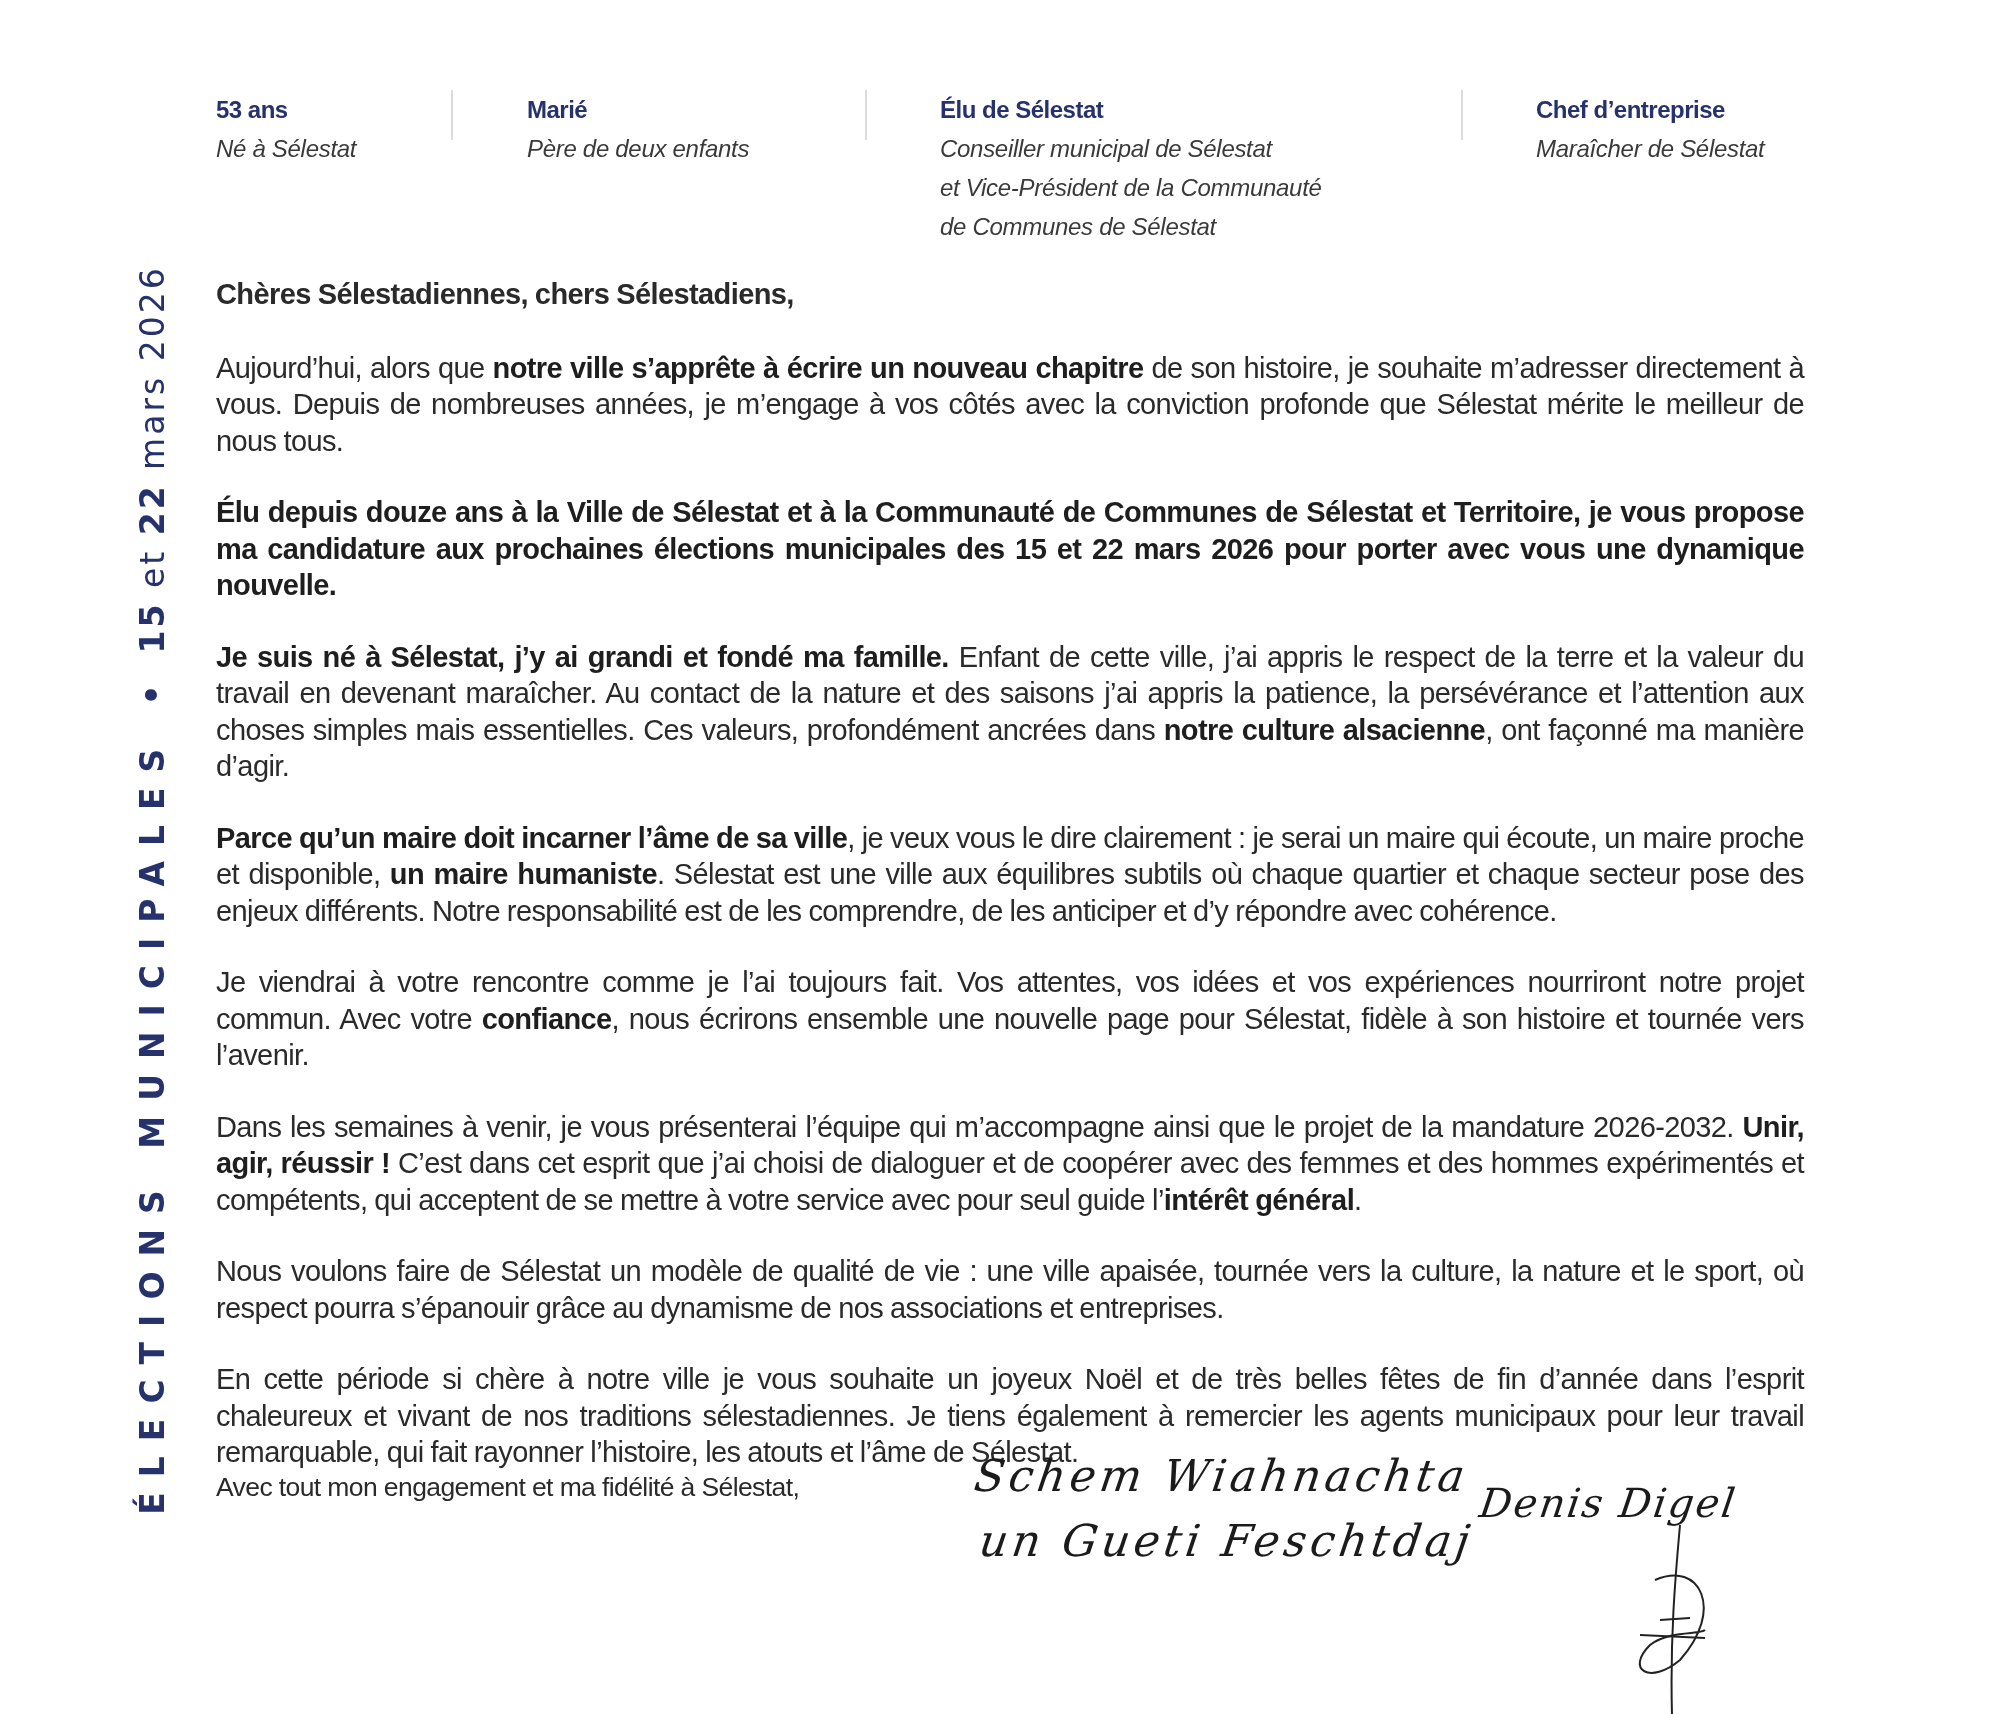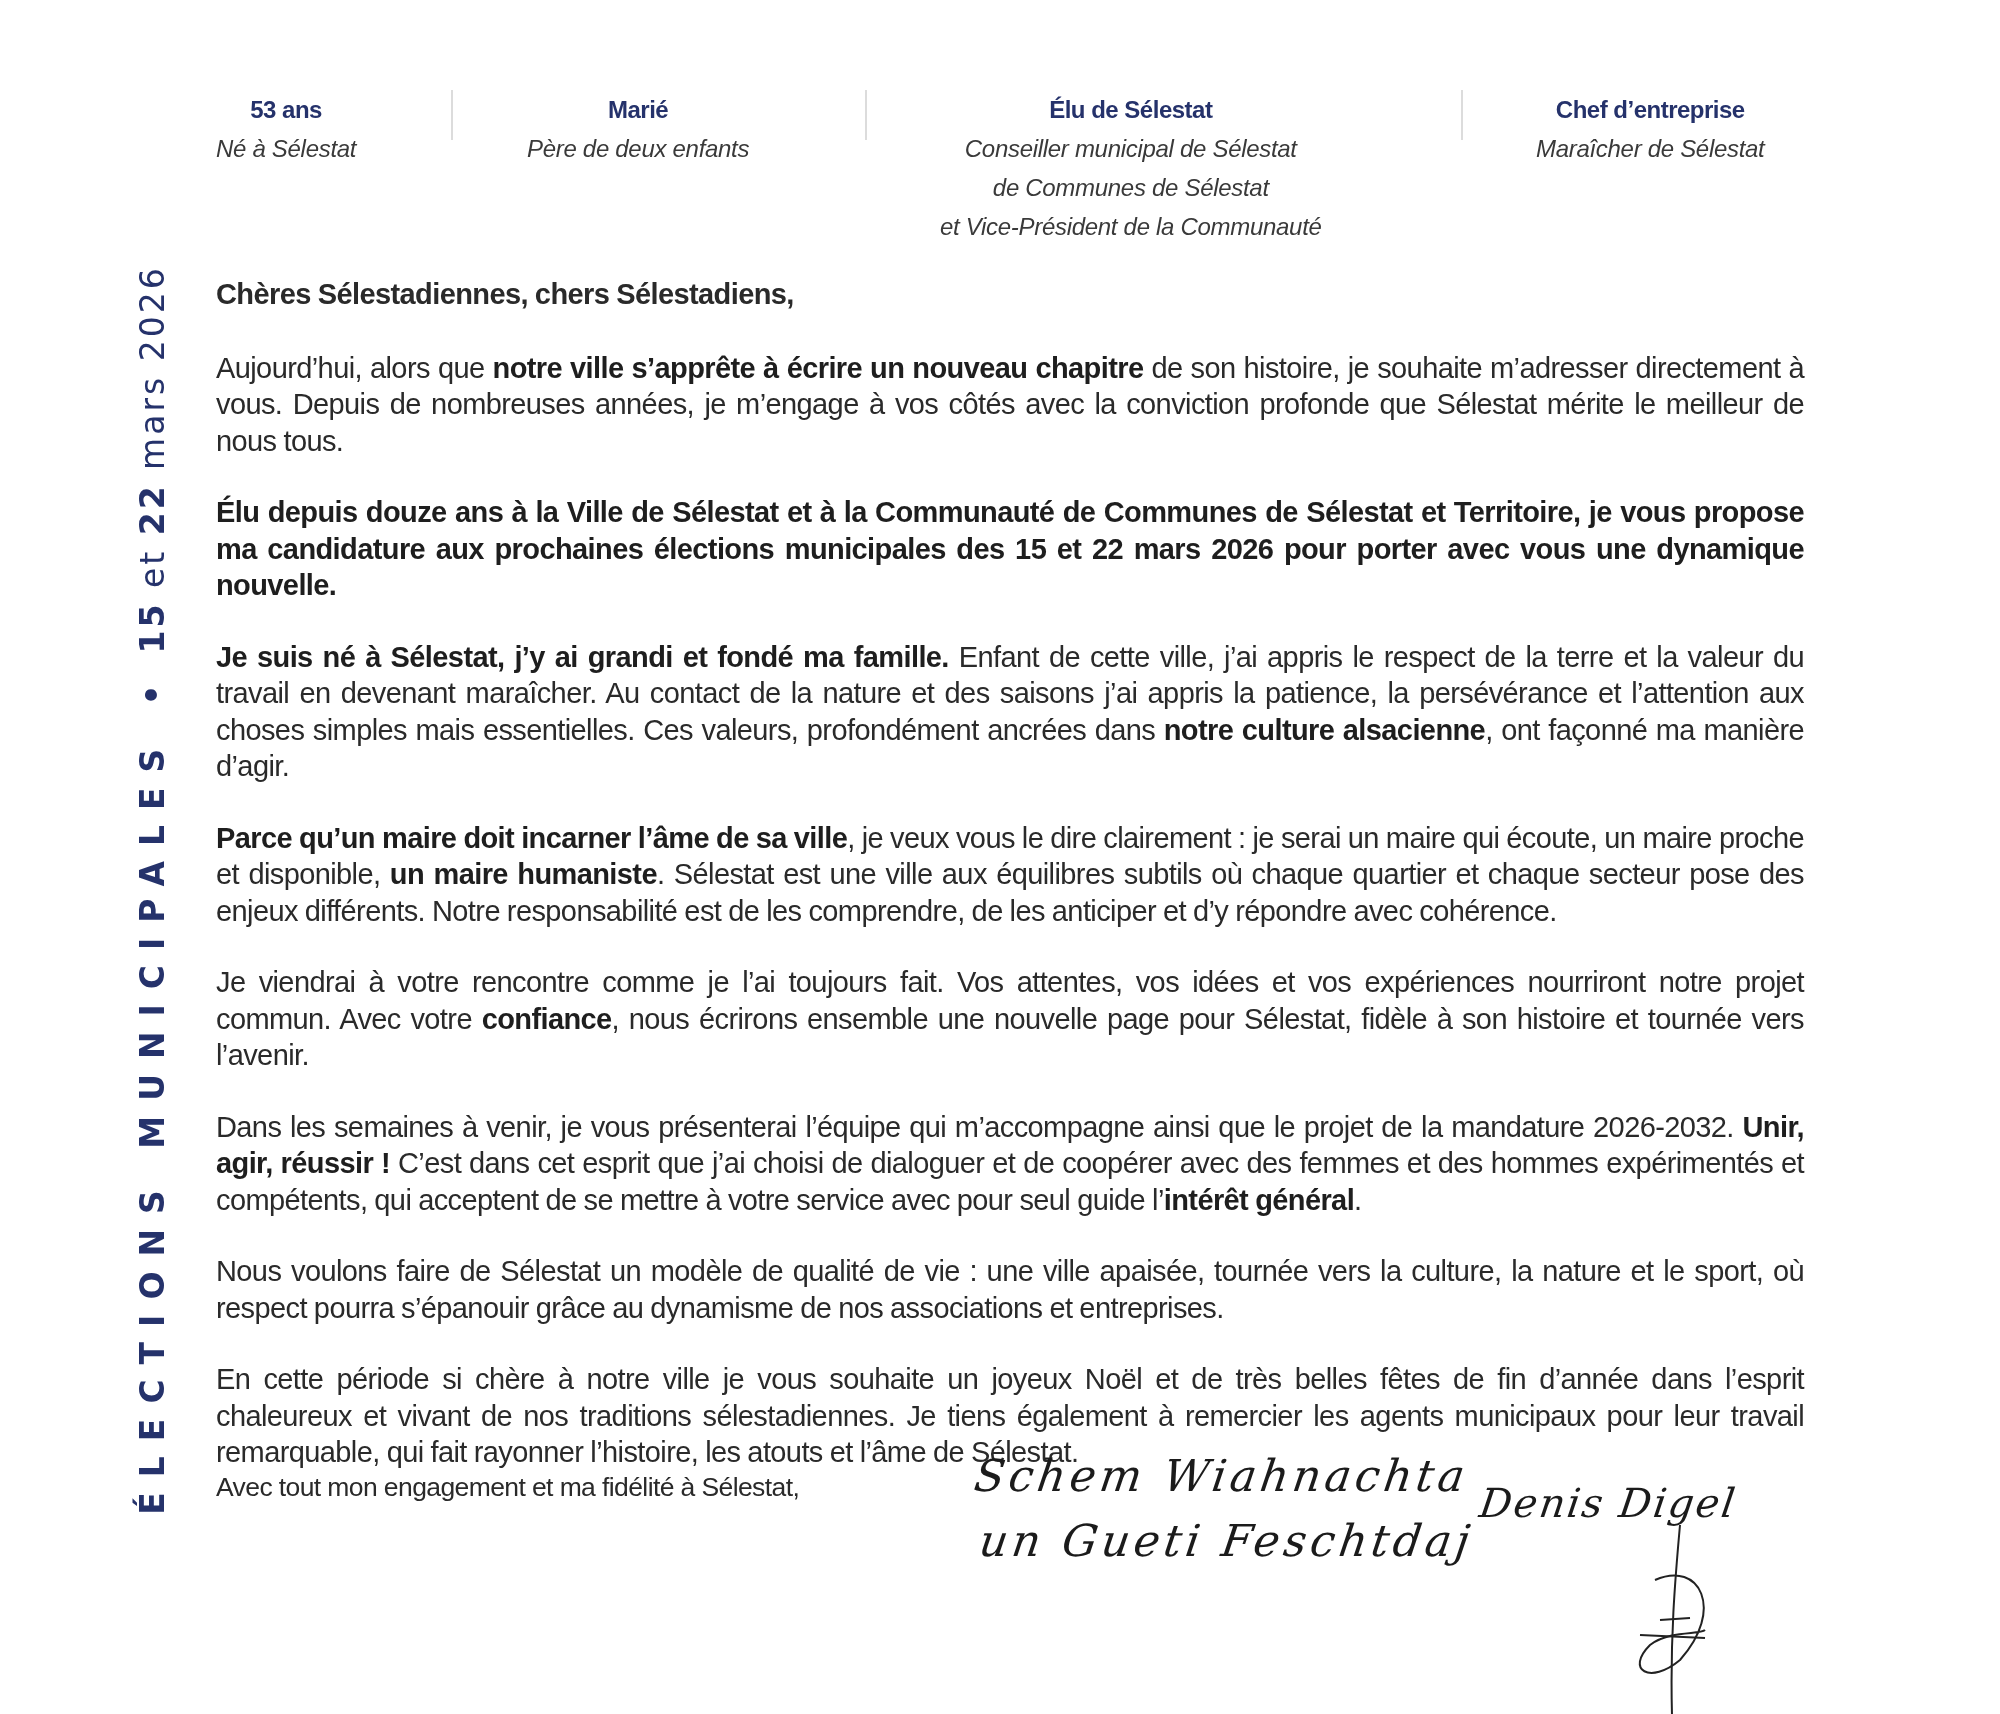--- a/index.html
+++ b/index.html
@@ -7,21 +7,21 @@
          font-family:"Liberation Sans", sans-serif; color:#2a2a2a; }
   .vertical {
     position:absolute; left:152px; top:890px;
     transform: translate(-50%,-50%) rotate(-90deg);
     white-space:nowrap; color:#25326b;
     font-family:"DejaVu Sans", sans-serif; font-size:33px; letter-spacing:3px;
   }
   .vertical .caps { font-weight:bold; letter-spacing:15px; }
   .vertical .num { font-weight:bold; }
   .vertical .dot { margin:0 28px; font-weight:bold; }
-  .facts { position:absolute; top:90px; left:0; width:1860px; height:160px;text-align:center; }
+  .facts { position:absolute; top:90px; left:0; width:1860px; height:160px; }
   .fact { position:absolute; top:0; font-size:24px; line-height:39px; }
   .fact .label { color:#25326b; font-weight:bold; letter-spacing:-0.5px; }
   .fact .sub { font-style:italic; color:#3a3a3a; letter-spacing:-0.3px; }
   .divider { position:absolute; top:88px; width:2px; height:50px; background:#dcdcdc; }
   .letter { position:absolute; left:216px; top:276px; width:1588px;
             font-size:29px; line-height:36.5px; letter-spacing:-0.6px; word-spacing:-0.5px; }
   .letter p { margin:0 0 35px 0; text-align:justify; }
   .letter b { font-weight:bold; color:#1e1e1e; }
   .greeting { font-weight:bold; margin-bottom:37px !important; }
   .closing { position:absolute; left:216px; top:1472px; font-size:26.5px; letter-spacing:-0.6px;text-align:center; }
@@ -43,22 +43,22 @@
   </div>
   <div class="divider" style="left:451px;top:0"></div>
   <div class="fact" style="left:527px">
     <div class="label">Marié</div>
     <div class="sub">Père de deux enfants</div>
   </div>
   <div class="divider" style="left:865px;top:0"></div>
   <div class="fact" style="left:940px">
     <div class="label">Élu de Sélestat</div>
     <div class="sub">Conseiller municipal de Sélestat</div>
+    <div class="sub">et Vice-Président de la Communauté</div>
     <div class="sub">de Communes de Sélestat</div>
-    <div class="sub">et Vice-Président de la Communauté</div>
   </div>
   <div class="divider" style="left:1461px;top:0"></div>
   <div class="fact" style="left:1536px">
     <div class="label">Chef d’entreprise</div>
     <div class="sub">Maraîcher de Sélestat</div>
   </div>
 </div>
 
 <div class="letter">
   <p class="greeting">Chères Sélestadiennes, chers Sélestadiens,</p>

